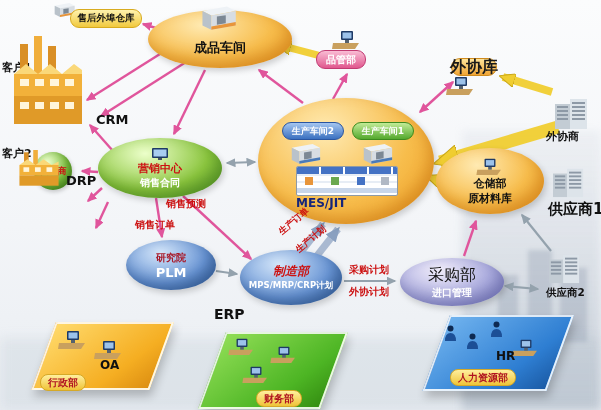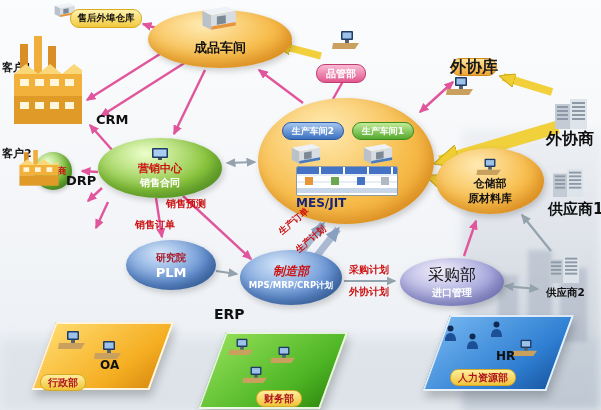--- a/index.html
+++ b/index.html
@@ -21,21 +21,21 @@
       box-shadow:inset -5px -7px 14px rgba(10,40,90,.35),2px 3px 6px rgba(0,0,0,.18);}
   .el.lav{background:radial-gradient(ellipse at 38% 26%,#f0ecfa 0%,#a9aade 58%,#7679c2 100%);
       box-shadow:inset -5px -7px 14px rgba(50,50,110,.3),2px 3px 6px rgba(0,0,0,.18);}
   .sphere{position:absolute;border-radius:50%;z-index:3;display:flex;align-items:center;justify-content:center;
       background:radial-gradient(circle at 35% 28%,#eeffd2 0%,#7fc13f 55%,#4b8c26 100%);
       box-shadow:inset -3px -4px 8px rgba(20,70,0,.4),1px 2px 4px rgba(0,0,0,.2);}
   .sphere span{color:#cc1111;font-weight:bold;font-size:9px;}
   .pillbox{position:absolute;border-radius:9px;display:flex;align-items:center;justify-content:center;
       font-weight:bold;z-index:4;white-space:nowrap;}
   .p-yellow{background:linear-gradient(180deg,#fff3ae,#f1c93e);color:#111;border:1px solid #d8ab20;}
-  .p-pink{background:linear-gradient(180deg,#f9bcd4,#e0578e);color:#fff;border:1px solid #c23a72;margin-top:14px;}
+  .p-pink{background:linear-gradient(180deg,#f9bcd4,#e0578e);color:#fff;border:1px solid #c23a72;}
   .p-orange{background:linear-gradient(180deg,#ffe59a,#f0a434);color:#1a1a1a;border:1px solid #cf8a1c;}
   .p-blue{background:linear-gradient(180deg,#a5c6f0,#3a70c0);color:#fff;border:1px solid #2a55a0;}
   .p-green{background:linear-gradient(180deg,#c2eb96,#54a92e);color:#fff;border:1px solid #3d8a1e;}
   .blabel{position:absolute;font-weight:bold;color:#111;z-index:4;white-space:nowrap;}
   .rlabel{color:#cc1111;font-weight:bold;}
   .wlabel{color:#fff;font-weight:bold;}
   .flow{position:absolute;color:#cc1111;font-weight:bold;font-size:10px;z-index:5;white-space:nowrap;}
   .icon{position:absolute;z-index:4;line-height:0;}
   .arrows{position:absolute;left:0;top:0;z-index:2;}
   .platform{position:absolute;transform-origin:0 0;transform:skewX(-20deg);z-index:3;
@@ -271,21 +271,21 @@
           <rect x="5" y="18" width="11" height="2"></rect>
           <rect x="5" y="22" width="11" height="2"></rect>
           <rect x="20" y="6" width="13" height="2"></rect>
           <rect x="20" y="10" width="13" height="2"></rect>
           <rect x="20" y="14" width="13" height="2"></rect>
           <rect x="20" y="18" width="13" height="2"></rect>
           <rect x="20" y="22" width="13" height="2"></rect>
         </g>
       </svg>
   </div>
-  <div class="blabel" style="left:546px;top:129px;font-size:16px;text-align:center;">外协商</div>
+  <div class="blabel" style="left:546px;top:129px;font-size:11px;text-align:center;">外协商</div>
 
   <div class="icon" style="left:550px;top:166px;">
     <svg width="38" height="32" viewBox="0 0 40 34">
         <rect x="3" y="8" width="15" height="25" fill="#c3ccd4"></rect>
         <rect x="18" y="3" width="17" height="30" fill="#dde4ea"></rect>
         <g fill="#8d99a6">
           <rect x="5" y="10" width="11" height="2"></rect>
           <rect x="5" y="14" width="11" height="2"></rect>
           <rect x="5" y="18" width="11" height="2"></rect>
           <rect x="5" y="22" width="11" height="2"></rect>

